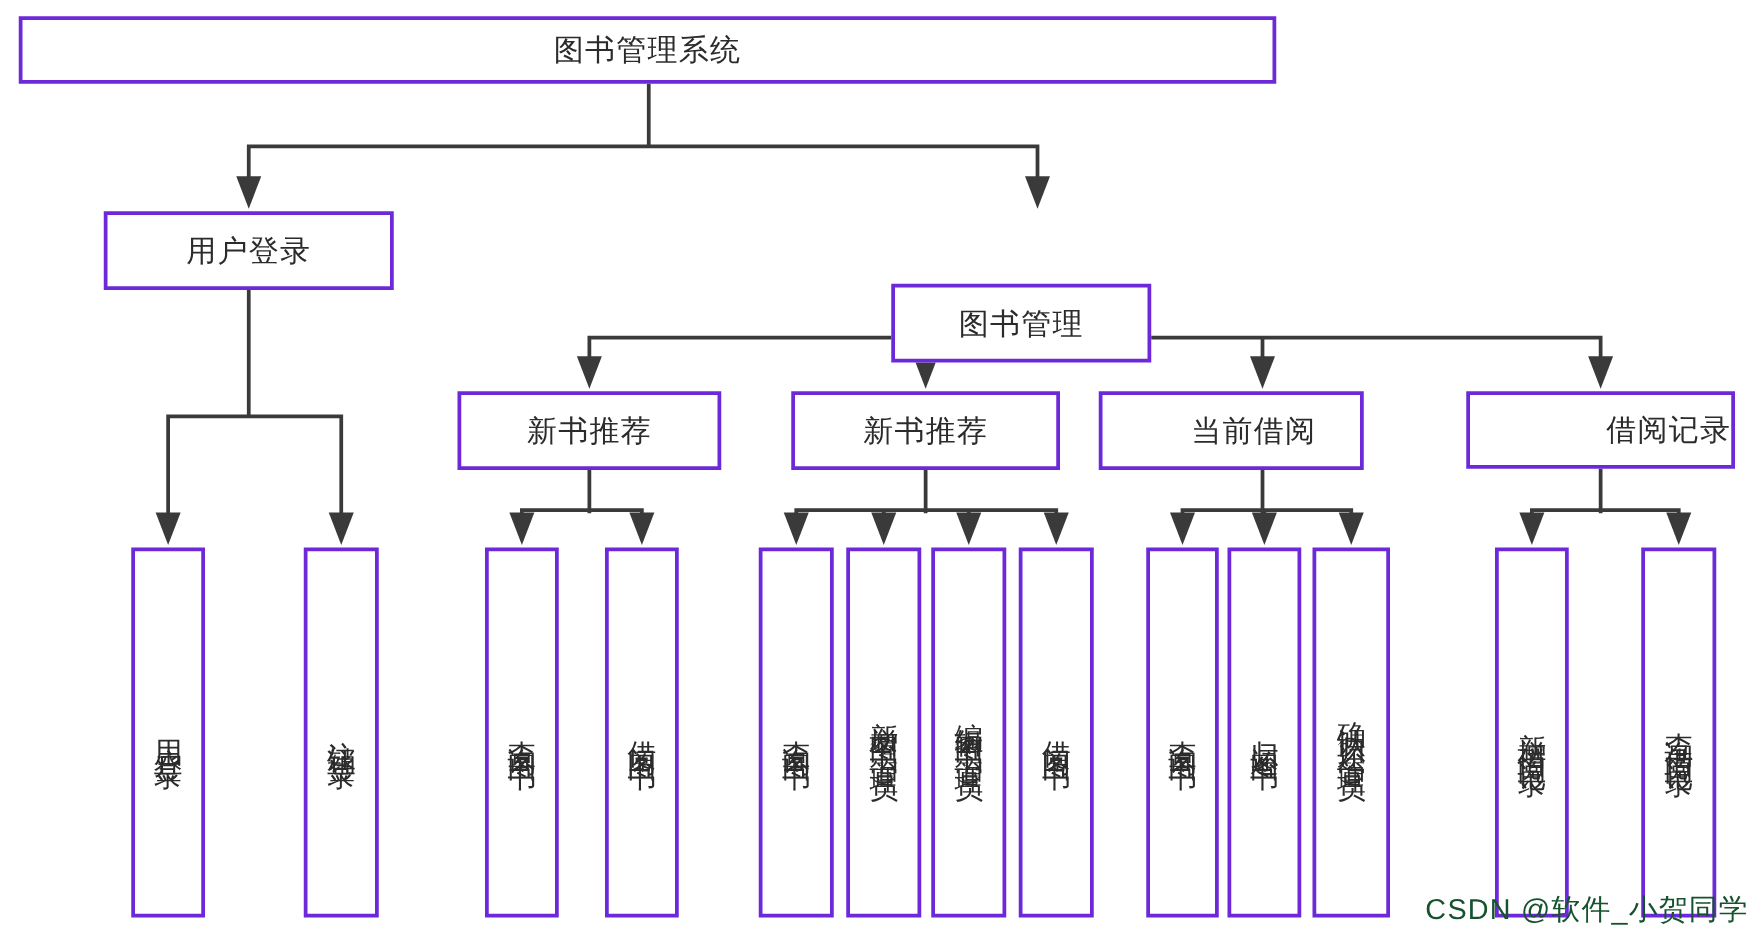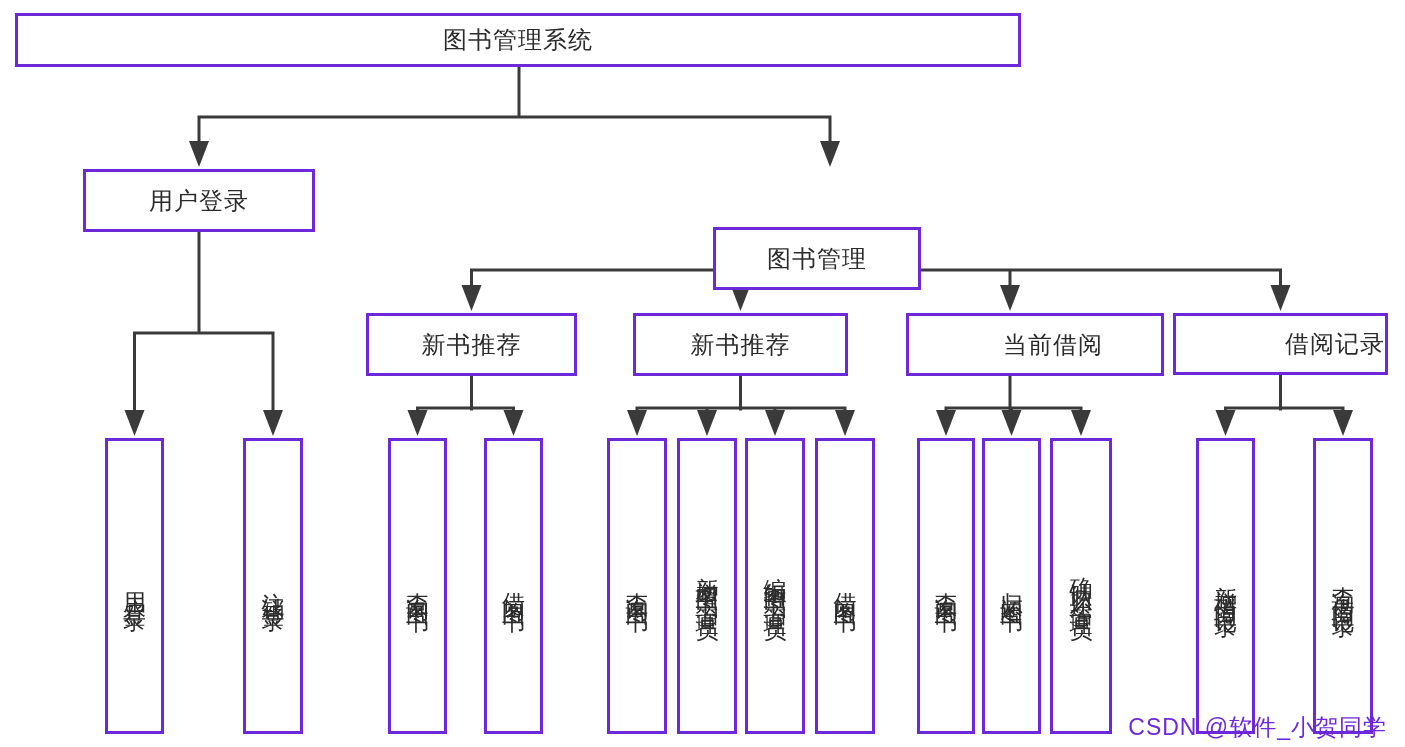--- a/index.html
+++ b/index.html
@@ -39,43 +39,43 @@
     font-size: 23px;
     letter-spacing: 6px;
     line-height: 1;
   }
   
   .n-root  { left: 15px;   top: 13px;  width: 1006px; height: 54px; }
   .n-l2a   { left: 83px;   top: 169px; width: 232px;  height: 63px; }
   .n-l2b   { left: 713px;  top: 179px; width: 208px;  height: 63px; margin-top: 48px; }
   .n-l3a   { left: 366px;  top: 313px; width: 211px;  height: 63px; }
   .n-l3b   { left: 633px;  top: 313px; width: 215px;  height: 63px; }
-  .n-l3c   { left: 906px;  top: 313px; width: 258px;  height: 63px; padding-left: 36px; }
+  .n-l3c   { left: 879px;  top: 313px; width: 212px;  height: 63px; padding-left: 36px; }
   .n-l3d   { left: 1173px; top: 313px; width: 215px;  height: 62px; justify-content: flex-end; }
   .leaf    { top: 438px; height: 296px; }
   .lf1  { left: 105px;  width: 59px; }
   .lf2  { left: 243px;  width: 60px; }
   .lf3  { left: 388px;  width: 59px; }
   .lf4  { left: 484px;  width: 59px; }
   .lf5  { left: 607px;  width: 60px; }
   .lf6  { left: 677px;  width: 60px; }
   .lf7  { left: 745px;  width: 60px; }
   .lf8  { left: 815px;  width: 60px; }
   .lf9  { left: 917px;  width: 58px; }
   .lf10 { left: 982px;  width: 59px; }
   .lf11 { left: 1050px; width: 62px; }
   .lf12 { left: 1196px; width: 59px; }
   .lf13 { left: 1313px; width: 60px; }
   .watermark {
     position: absolute;
-    right: 18px;
+    right: 6px;
     bottom: 4px;
     font-size: 23px;
     letter-spacing: 1px;
-    color: #6d28d9;
+    color: #14532d;
     white-space: nowrap;
   }
 </style>
 </head>
 <body>
 
 <div class="stage">
 
   <svg class="connectors" viewBox="0 0 1405 747" xmlns="http://www.w3.org/2000/svg">
     <path d="M519 67 V117 M199 117 H830 M199 117 V146 M830 117 V146

